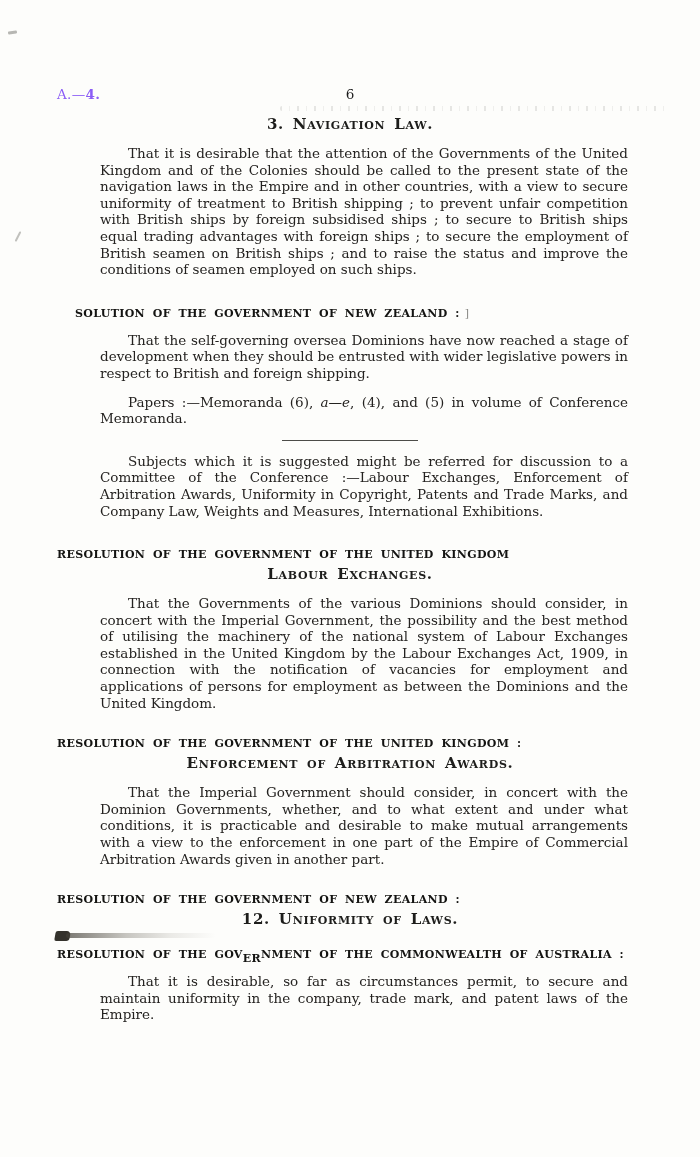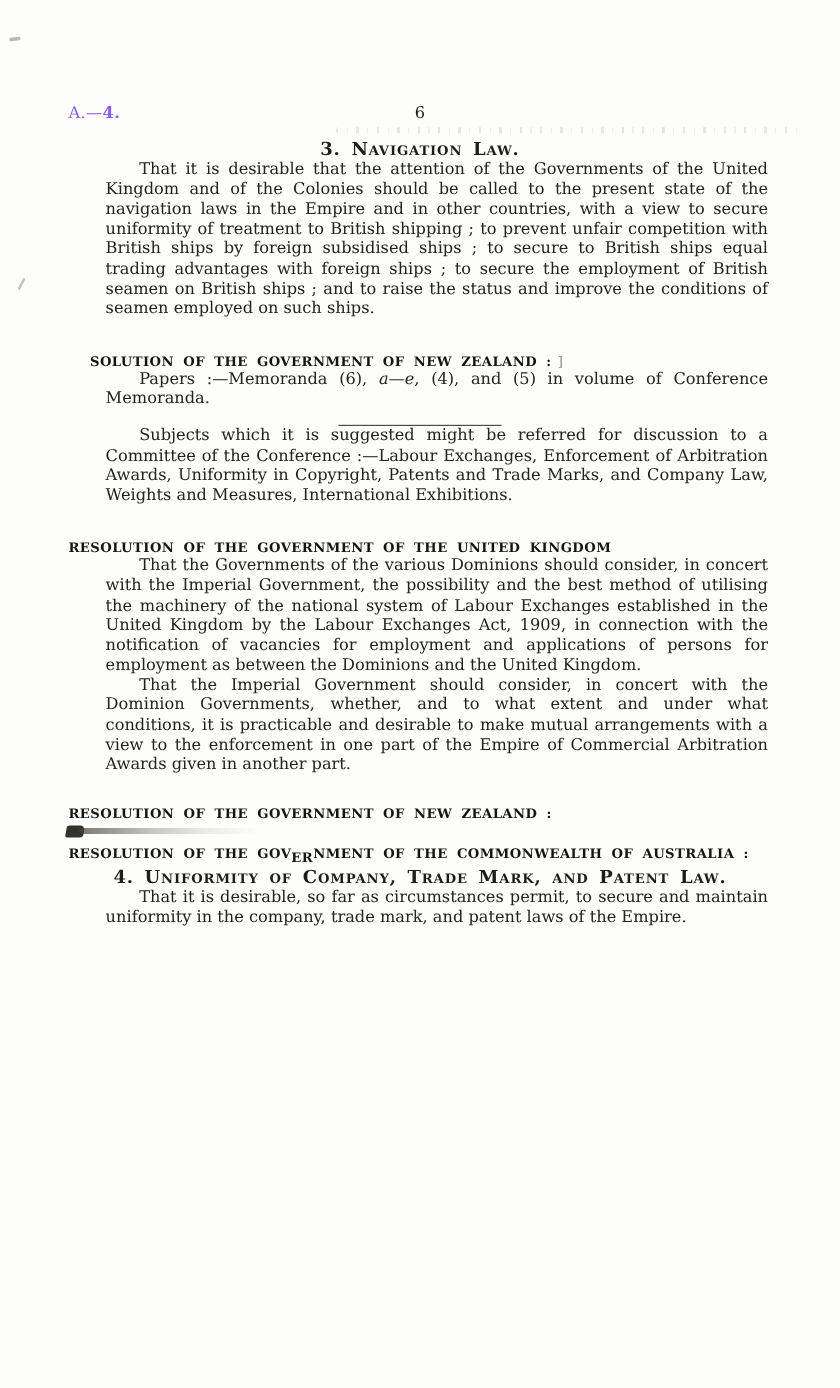--- a/index.html
+++ b/index.html
@@ -34,21 +34,21 @@
   }
 
   
   .text-col {
     position: absolute;
     left: 88px;
     top: 113px;
     width: 552px;
   }
   p.body {
-    margin: 0;
+    margin: 12px;
     font-size: 13.5px;
     line-height: 16.6px;
     text-align: justify;
     text-indent: 28px;
     color: #242220;
   }
   p.body i { font-style: italic; }
 
   
   .subject {
@@ -162,34 +162,38 @@
 
   <div class="doc-ref"><span>A.—</span><b>4.</b></div>
   <div class="page-no">6</div>
 
   <main class="text-col">
 
     <h2 class="subject mt-title1">3. Navigation Law.</h2>
     <p class="body mt-para">That it is desirable that the attention of the Governments of the United Kingdom and of the Colonies should be called to the present state of the navigation laws in the Empire and in other countries, with a view to secure uniformity of treatment to British shipping ; to prevent unfair competition with British ships by foreign subsidised ships ; to secure to British ships equal trading advantages with foreign ships ; to secure the employment of British seamen on British ships ; and to raise the status and improve the conditions of seamen employed on such ships.</p>
 
     <h3 class="res sol mt-res"><span>SOLUTION OF THE GOVERNMENT OF NEW ZEALAND :</span><span class="artifact-bracket">]</span></h3>
+    <p class="body mt-para">That the self-governing oversea Dominions have now reached a stage of development when they should be entrusted with wider legislative powers in respect to British and foreign shipping.</p>
 
     <p class="body mt-papers"><span>Papers :—Memoranda (6), </span><i>a—e</i><span>, (4), and (5) in volume of Conference Memoranda.</span></p>
 
     <hr class="rule">
 
     <p class="body mt-after-rule">Subjects which it is suggested might be referred for discussion to a Committee of the Conference :—Labour Exchanges, Enforcement of Arbitration Awards, Uniformity in Copyright, Patents and Trade Marks, and Company Law, Weights and Measures, International Exhibitions.</p>
 
     <h3 class="res mt-res">RESOLUTION OF THE GOVERNMENT OF THE UNITED KINGDOM</h3>
+    <h2 class="subject mt-subject">Labour Exchanges.</h2>
     <p class="body mt-para">That the Governments of the various Dominions should consider, in concert with the Imperial Government, the possibility and the best method of utilising the machinery of the national system of Labour Exchanges established in the United Kingdom by the Labour Exchanges Act, 1909, in connection with the notification of vacancies for employment and applications of persons for employment as between the Dominions and the United Kingdom.</p>
 
+    <h3 class="res mt-res-sm">RESOLUTION OF THE GOVERNMENT OF THE UNITED KINGDOM :</h3>
+    <h2 class="subject mt-subject">Enforcement of Arbitration Awards.</h2>
     <p class="body mt-para">That the Imperial Government should consider, in concert with the Dominion Governments, whether, and to what extent and under what conditions, it is practicable and desirable to make mutual arrangements with a view to the enforcement in one part of the Empire of Commercial Arbitration Awards given in another part.</p>
 
     <h3 class="res mt-res-sm">RESOLUTION OF THE GOVERNMENT OF NEW ZEALAND :</h3>
+    <h2 class="subject mt-subject">12. Uniformity of Laws.</h2>
 
     <div class="ink-smudge"></div>
 
     <h3 class="res"><span>RESOLUTION OF THE GOV</span><span class="dropped">ER</span><span>NMENT OF THE COMMONWEALTH OF AUSTRALIA :</span></h3>
-    <h2 class="subject mt-subject">4. Uniformity of Company, Trade Mark, and Patent Law.</h2>
     <p class="body mt-para">That it is desirable, so far as circumstances permit, to secure and maintain uniformity in the company, trade mark, and patent laws of the Empire.</p>
 
   </main>
 </div>
 
 </body></html>

